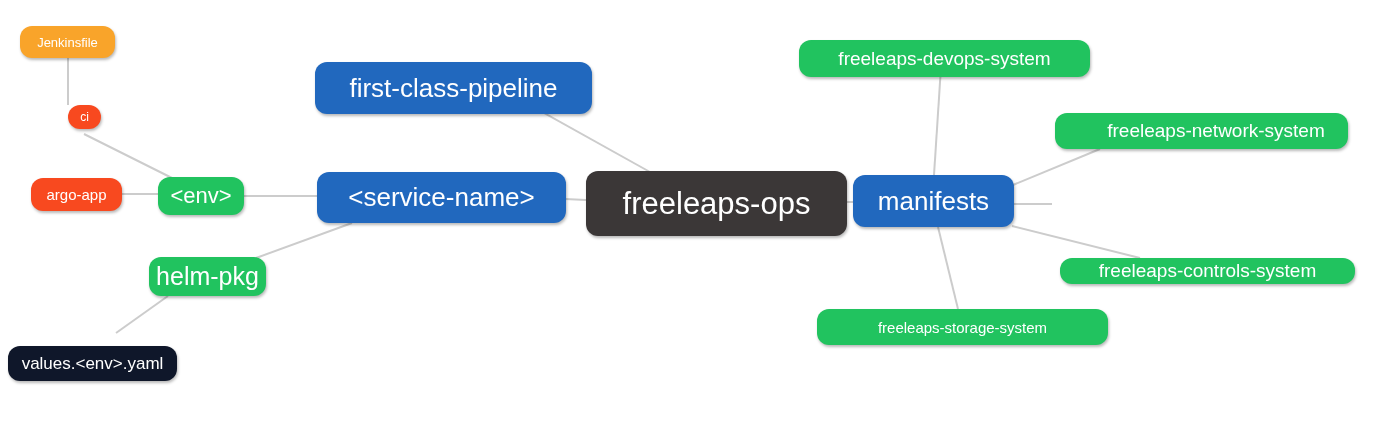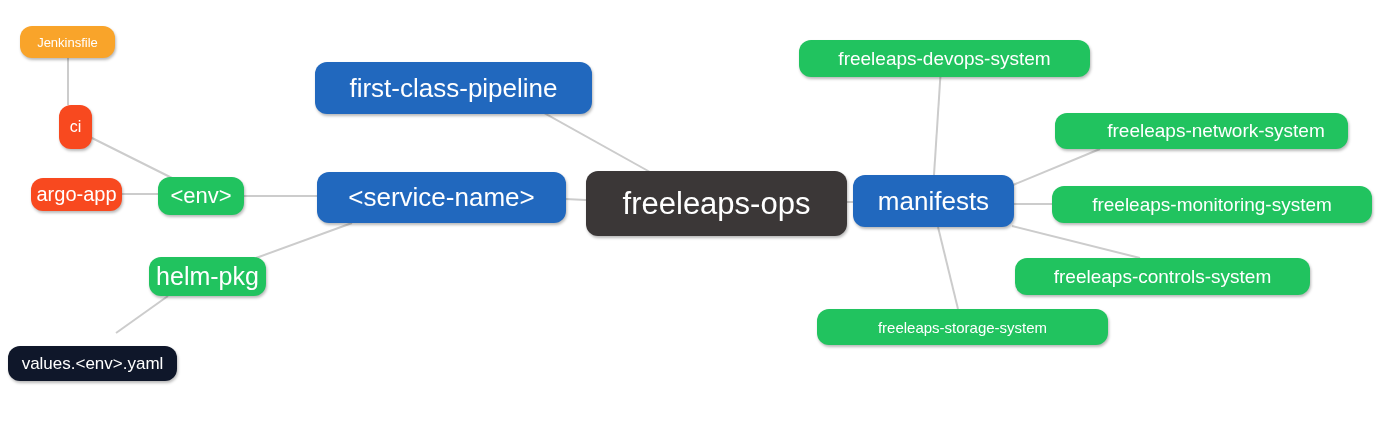--- a/index.html
+++ b/index.html
@@ -56,41 +56,40 @@
       <line x1="941" y1="67" x2="934" y2="175"></line>
       <line x1="1013" y1="185" x2="1100" y2="149"></line>
       <line x1="1014" y1="204" x2="1052" y2="204"></line>
       <line x1="1012" y1="226" x2="1140" y2="258"></line>
       <line x1="938" y1="227" x2="958" y2="309"></line>
     </g>
   </svg>
 
   <div class="node" style="left: 20px; top: 26px; width: 95px; height: 32px; font-size: 13px; background-color: rgb(249, 164, 42);">Jenkinsfile</div>
 
-  <div class="node" style="left: 59px; top: 105px; width: 33px; height: 44px; font-size: 16px; background-color: rgb(248, 73, 31);">ci</div>
+  <div class="node" style="left: 68px; top: 105px; width: 33px; height: 24px; font-size: 12px; background-color: rgb(248, 73, 31);">ci</div>
 
-  <div class="node" style="left: 31px; top: 178px; width: 91px; height: 33px; font-size: 20px; background-color: rgb(248, 73, 31);">argo-app</div>
+  <div class="node" style="left: 31px; top: 178px; width: 91px; height: 33px; font-size: 15px; background-color: rgb(248, 73, 31);">argo-app</div>
 
   <div class="node" style="left: 158px; top: 177px; width: 86px; height: 38px; font-size: 22px; background-color: rgb(33, 195, 95); text-align: center;">&lt;env&gt;</div>
 
   <div class="node" style="left: 149px; top: 257px; width: 117px; height: 39px; font-size: 25px; background-color: rgb(33, 195, 95);">helm-pkg</div>
 
   <div class="node" style="left: 8px; top: 346px; width: 169px; height: 35px; font-size: 17px; background-color: #0f172a;">values.&lt;env&gt;.yaml</div>
 
   <div class="node" style="left: 315px; top: 38px; width: 277px; height: 52px; font-size: 26px; background-color: rgb(33, 104, 190); margin-top: 24px;">first-class-pipeline</div>
 
   <div class="node" style="left: 317px; top: 172px; width: 249px; height: 51px; font-size: 26px; background-color: rgb(33, 104, 190); text-align: center;">&lt;service-name&gt;</div>
 
   <div class="node" style="left: 853px; top: 175px; width: 161px; height: 52px; font-size: 26px; background-color: rgb(33, 104, 190);">manifests</div>
 
   <div class="node" style="left: 586px; top: 171px; width: 261px; height: 65px; font-size: 31px; background-color: rgb(59, 55, 55);">freeleaps-ops</div>
 
   <div class="node" style="left: 799px; top: 40px; width: 291px; height: 37px; font-size: 19px; background-color: rgb(33, 195, 95);">freeleaps-devops-system</div>
 
   <div class="node" style="left: 1055px; top: 113px; width: 293px; height: 36px; font-size: 19px; background-color: rgb(33, 195, 95); padding-left: 35px;">freeleaps-network-system</div>
 
-  <div class="node" style="left: 1052px; top: 186px; width: 320px; height: 37px; font-size: 19px; background-color: rgb(33, 195, 95);">freeleaps-monitoring-system</div>
 
-  <div class="node" style="left: 1015px; top: 258px; width: 295px; height: 37px; font-size: 19px; background-color: rgb(33, 195, 95);">freeleaps-controls-system</div>
+  <div class="node" style="left: 1060px; top: 258px; width: 295px; height: 26px; font-size: 19px; background-color: rgb(33, 195, 95);">freeleaps-controls-system</div>
 
   <div class="node" style="left: 817px; top: 309px; width: 291px; height: 36px; font-size: 15px; background-color: rgb(33, 195, 95);">freeleaps-storage-system</div>
 
 </div>
 
 </body></html>

